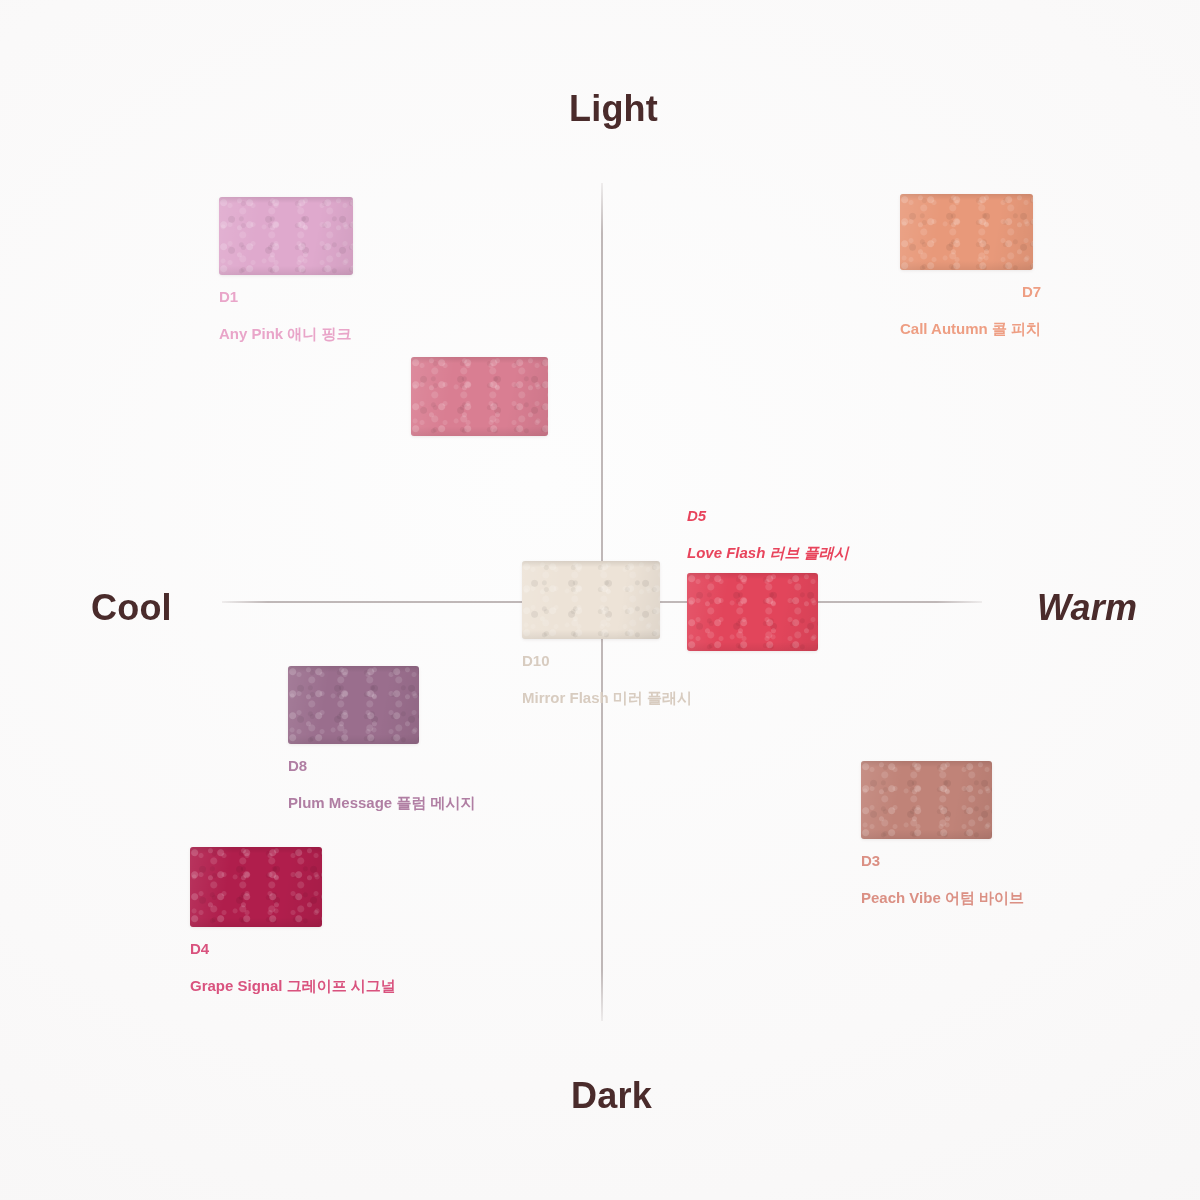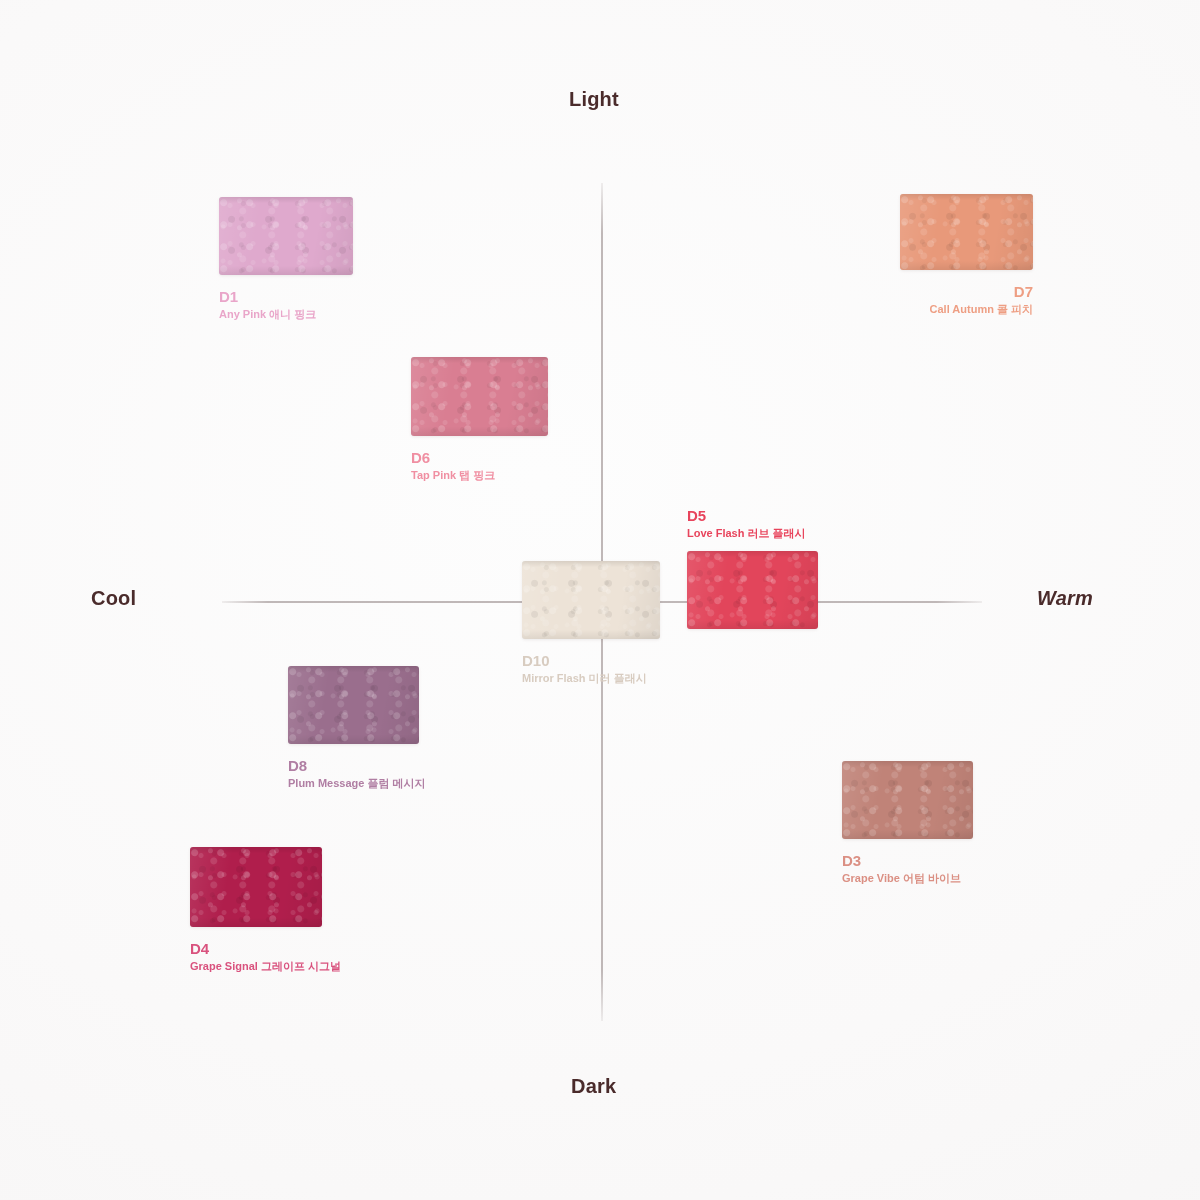--- a/index.html
+++ b/index.html
@@ -46,21 +46,21 @@
        rgba(201,194,194,0.25) 0%,
        rgba(188,180,180,0.95) 6%,
        rgba(188,180,180,0.95) 94%,
        rgba(201,194,194,0.25) 100%);
   }
 
   
   .pole {
     position: absolute;
     color: #4a2b2b;
-    font-size: 20px;
+    font-size: 36px;
     font-weight: bold;
     letter-spacing: 0.2px;
     white-space: nowrap;
   }
   .pole-light { left: 569px; top: 88px; }
   .pole-dark  { left: 571px; top: 1075px; }
   .pole-cool  { left: 91px;  top: 587px; }
   .pole-warm  { left: 1037px; top: 587px; }
 
   
@@ -105,23 +105,24 @@
     margin-top: 11px;
     line-height: 1.42;
     white-space: nowrap;
   }
   .caption .code {
     font-size: 15px;
     font-weight: bold;
     display: block;
   }
   .caption .nm {
-    font-size: 11px;
+    font-size: 15px;
     font-weight: bold;
     display: block;
+    margin-top: 16px;
   }
   .caption.above {
     margin-top: 0;
     margin-bottom: 9px;
   }
 </style>
 </head>
 <body>
 
 <div id="stage">
@@ -145,29 +146,25 @@
   <div class="item" id="it1" style="left:900px; top:194px;text-align:right;">
     <div class="chip" style="width:133px;height:76px;background:#E8997A;"></div>
     <div class="caption" style="color: rgb(238, 158, 131);">
       <span class="code">D7</span>
       <span class="nm">Call Autumn 콜 피치</span>
     </div>
   </div>
 
   <div class="item" id="it2" style="left:411px; top:357px;">
     <div class="chip" style="width:137px;height:79px;background:#D97E92;"></div>
-    <div class="caption" style="color: rgb(240, 143, 162);">
-      <span class="code">D6</span>
-      <span class="nm">Tap Pink 탭 핑크</span>
-    </div>
   </div>
 
 
   <div class="item" id="it4" style="left:687px; top:505px;">
-    <div class="caption above" style="color: rgb(232, 68, 92);">
+    <div class="caption above" style="color: rgb(232, 68, 92); font-style: italic;">
       <span class="code">D5</span>
       <span class="nm">Love Flash 러브 플래시</span>
     </div>
     <div class="chip" style="width:131px;height:78px;background:#E2455B;"></div>
   </div>
 
   <div class="item" id="it5" style="left:522px; top:561px;">
     <div class="chip" style="width:138px;height:78px;background:#EDE3D7;"></div>
     <div class="caption" style="color: rgb(216, 204, 192);">
       <span class="code">D10</span>
@@ -177,25 +174,25 @@
 
 
   <div class="item" id="it7" style="left:288px; top:666px;">
     <div class="chip" style="width:131px;height:78px;background:#9A6E8D;"></div>
     <div class="caption" style="color: rgb(176, 126, 163);">
       <span class="code">D8</span>
       <span class="nm">Plum Message 플럼 메시지</span>
     </div>
   </div>
 
-  <div class="item" id="it8" style="left:842px; top:761px;">
+  <div class="item" id="it8" style="left:861px; top:761px;">
     <div class="chip" style="width:131px;height:78px;background:#C08378;"></div>
     <div class="caption" style="color: rgb(219, 144, 132);">
       <span class="code">D3</span>
-      <span class="nm">Grape Vibe 어텀 바이브</span>
+      <span class="nm">Peach Vibe 어텀 바이브</span>
     </div>
   </div>
 
   <div class="item" id="it9" style="left:190px; top:847px;">
     <div class="chip" style="width:132px;height:80px;background:#B01E4C;"></div>
     <div class="caption" style="color: rgb(217, 82, 126);">
       <span class="code">D4</span>
       <span class="nm">Grape Signal 그레이프 시그널</span>
     </div>
   </div>

